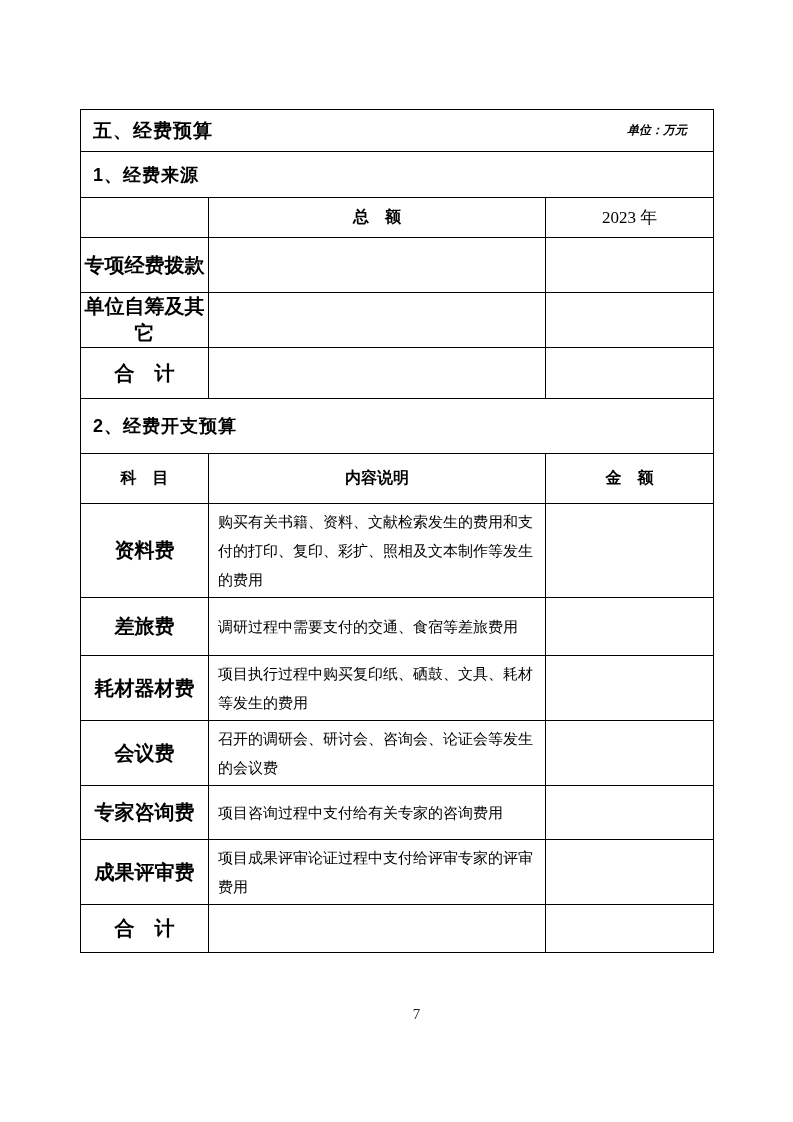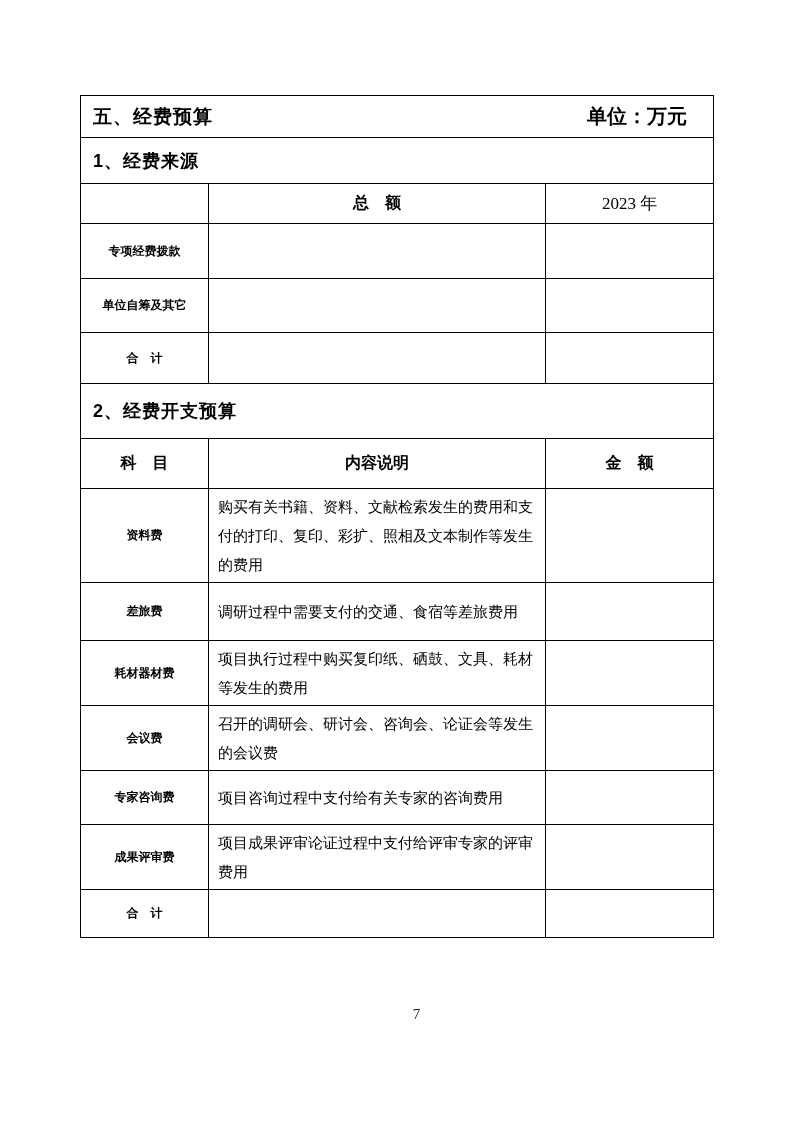--- a/index.html
+++ b/index.html
@@ -8,21 +8,21 @@
     width: 793px;
     height: 1122px;
     background: #ffffff;
     color: #000000;
     font-family: "Liberation Sans", sans-serif;
     overflow: hidden;
   }
   table.budget {
     position: absolute;
     left: 80px;
-    top: 95px;
+    top: 109px;
     width: 633px;
     border-collapse: collapse;
     table-layout: fixed;
   }
   table.budget td {
     border: 1.5px solid #000000;
     vertical-align: middle;
     padding: 0;
     overflow: hidden;
   }
@@ -36,42 +36,42 @@
   .h60 { height: 60px; padding-left: 7px; } .h63 { height: 63px; } .h56 { height: 56px; }
   .h62 { height: 62px; } .h48 { height: 48px; }
 
   .title-flex {
     display: flex;
     justify-content: space-between;
     align-items: center;
     padding: 0 26px 0 12px;
   }
   .sec-title { font-size: 19px; font-weight: bold; letter-spacing: 1px; }
-  .unit-label { font-size: 20px; font-weight: bold; }
+  .unit-label { font-size: 12px; font-weight: bold; font-style: italic; }
   .sub-title {
     font-size: 18px;
     font-weight: bold;
     padding-left: 12px !important;
     letter-spacing: 1px;
   }
   .hdr-cell {
     text-align: center;
     font-weight: bold;
     font-size: 16px;
   }
   .year-cell {
     text-align: center;
     font-family: "Liberation Serif", serif;
     font-weight: normal;
     font-size: 17px;
   }
   .label-cell {
     text-align: center;
     font-weight: bold;
-    font-size: 12px;
+    font-size: 20px;
   }
   .desc-cell {
     text-align: left;
     font-weight: normal;
     font-size: 15px;
     line-height: 29px;
     padding: 3px 9px !important;
   }
   .value-cell { background: #ffffff; }
   .page-number {

